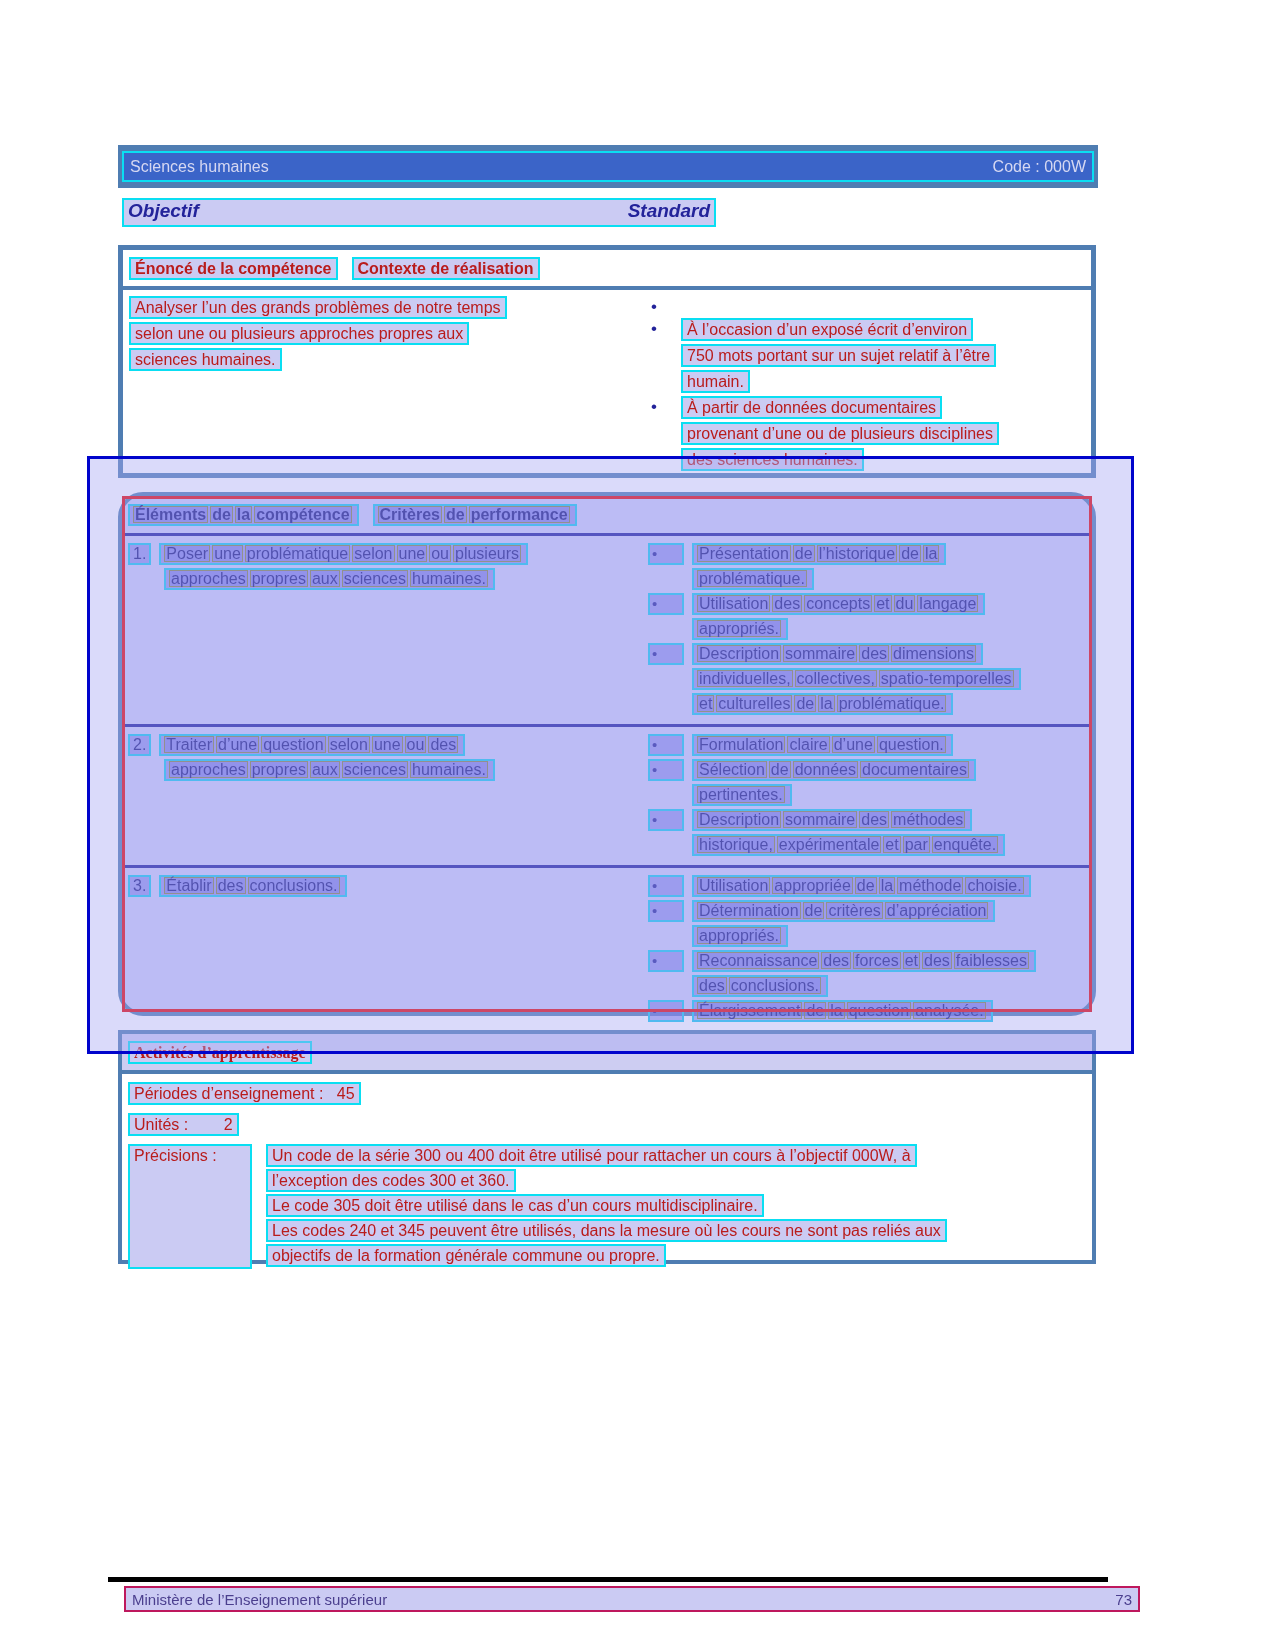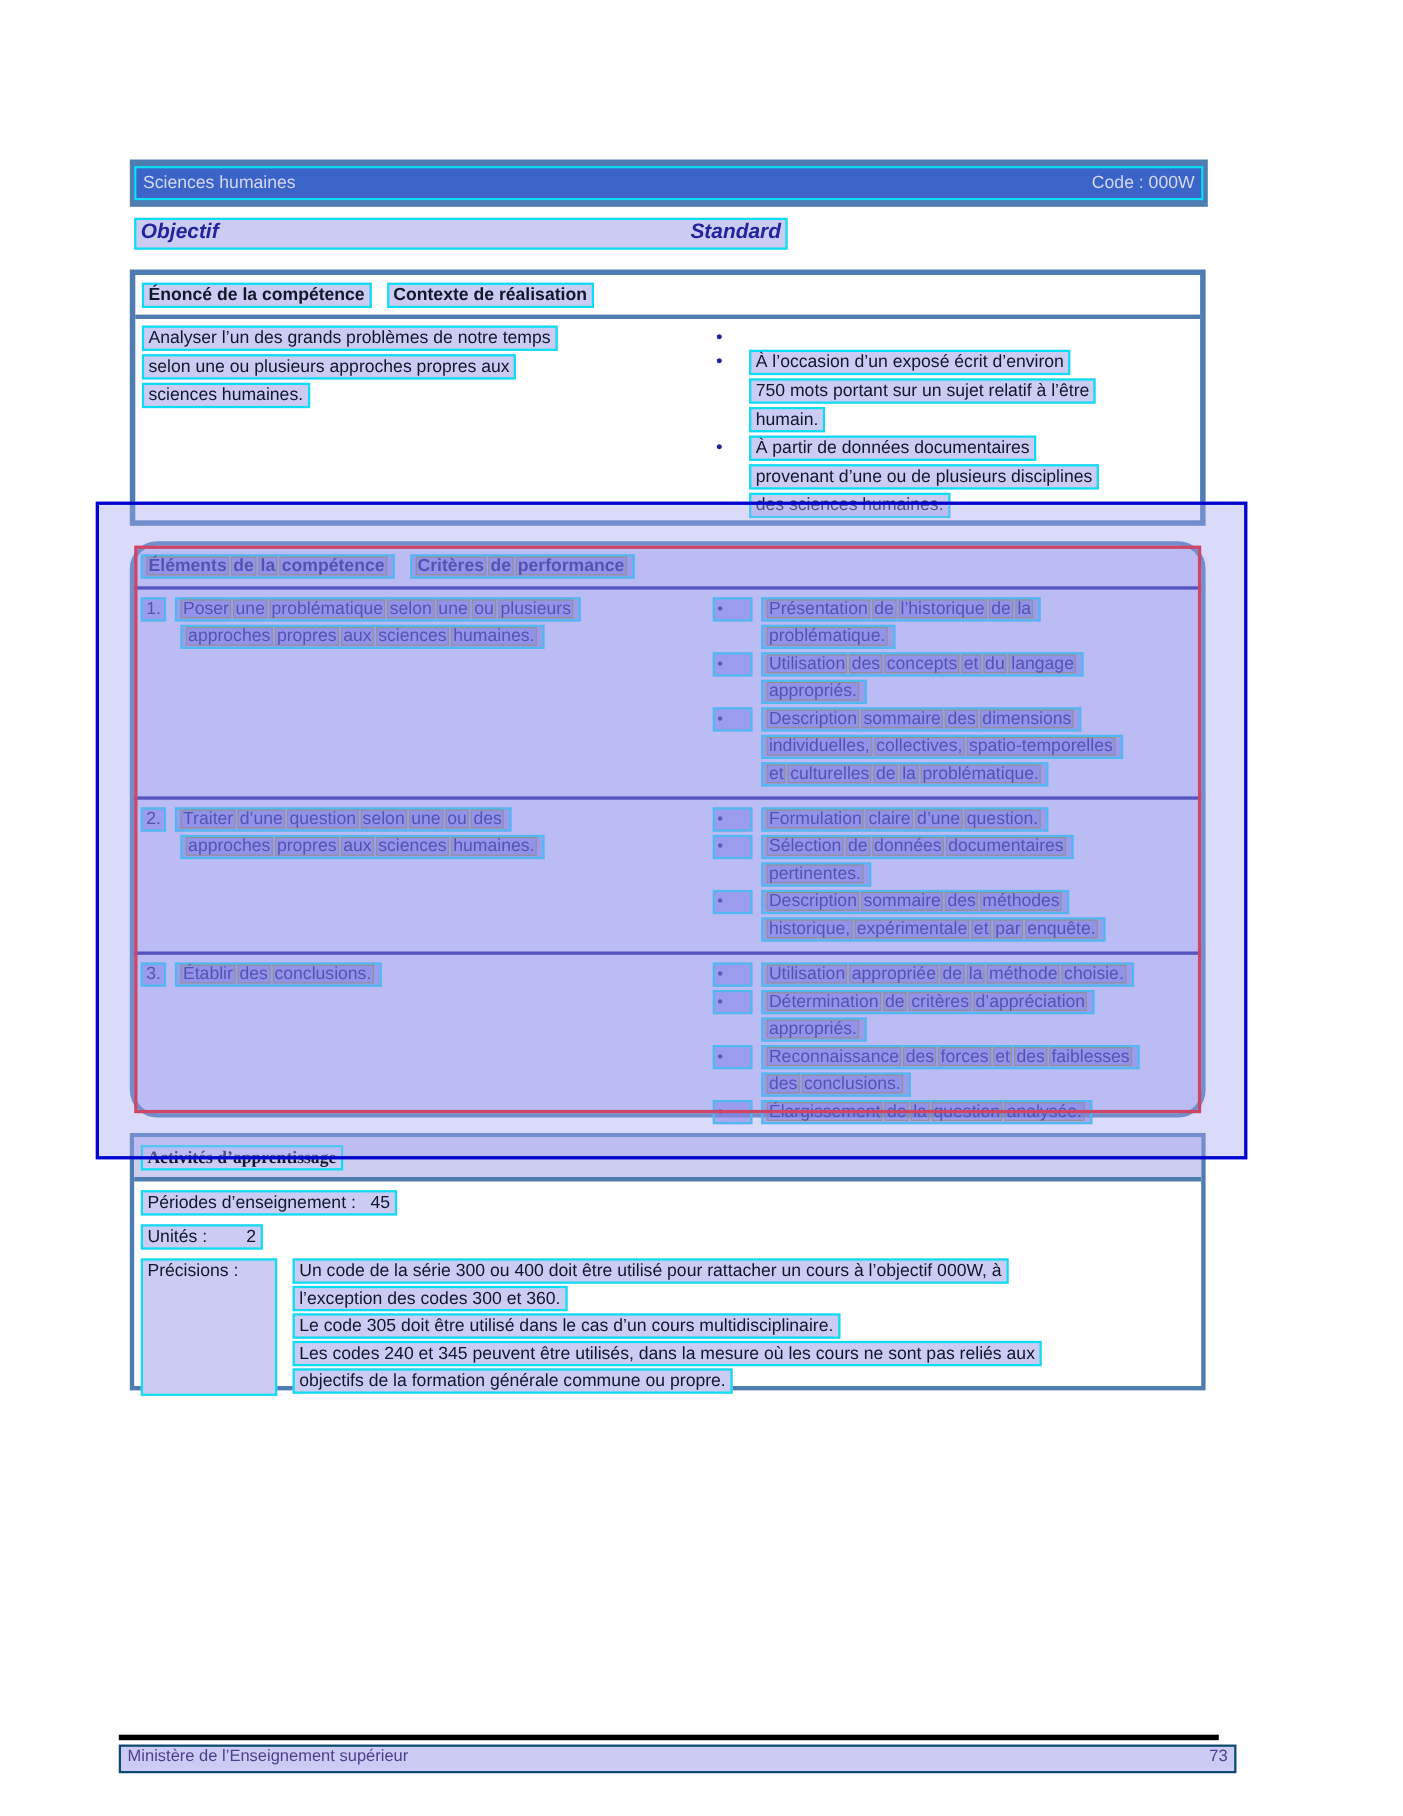--- a/index.html
+++ b/index.html
@@ -4,21 +4,21 @@
 <style>
   html,body{margin:0;padding:0;}
   body{
     width:1275px;height:1651px;position:relative;background:#ffffff;
     font-family:"Liberation Sans", sans-serif;color:#1b1b8e;
   }
   .abs{position:absolute;}
   
   .hl{
     display:inline-block;background:#cbcbf3;border:2px solid #0adef2;
-    padding:0 4px;font-size:16px;line-height:19px;color:#0f172a;
+    padding:0 4px;font-size:16px;line-height:19px;color:#b91c1c;
     vertical-align:top;white-space:nowrap;
   }
   .hl.bold{font-weight:bold;}
   .hl.pre{white-space:pre;}
   .hl.wide{width:468;}
   
   .header-bar{left:118px;top:145px;width:980px;height:43px;background:#4f7db2;}
   .header-inner{
     position:absolute;left:4px;right:4px;top:6px;height:27px;
     background:#3b64c8;border:2px solid #0adef2;display:flex;
@@ -80,23 +80,23 @@
   .table3{border:4px solid #4f7db2;background:#ffffff;}
   .t3-head{background:#cdcdf2;padding:7px 0 6px 6px;border-bottom:4px solid #4f7db2;font-family:Liberation Serif, serif;}
   .t3-body{padding:8px 6px 6px 6px;}
   .t3-row{margin-bottom:8px;}
   .prec-row{display:flex;}
   .prec-lines{margin-left:14px;}
   .prec-lines .hl{display:block;margin-bottom:2px;width:max-content;}
   
   .footer-rule{left:108px;top:1577px;width:1000px;height:5px;background:#000000;}
   .footer-box{
-    left:108px;top:1586px;width:1000px;height:22px;background:#cbcbf3;
-    border:2px solid #0c4a6e;display:flex;justify-content:space-between;
-    align-items:flex-start;padding:0 6px;font-size:15px;color:#4b3f8e;
+    left:124px;top:1586px;width:1000px;height:22px;background:#cbcbf3;
+    border:2px solid #be185d;display:flex;justify-content:space-between;
+    align-items:center;padding:0 6px;font-size:15px;color:#4b3f8e;
   }
 </style>
 </head>
 <body>
 
 <div class="abs header-bar">
   <div class="header-inner">
     <span>Sciences humaines</span>
     <span>Code : 000W</span>
   </div>

